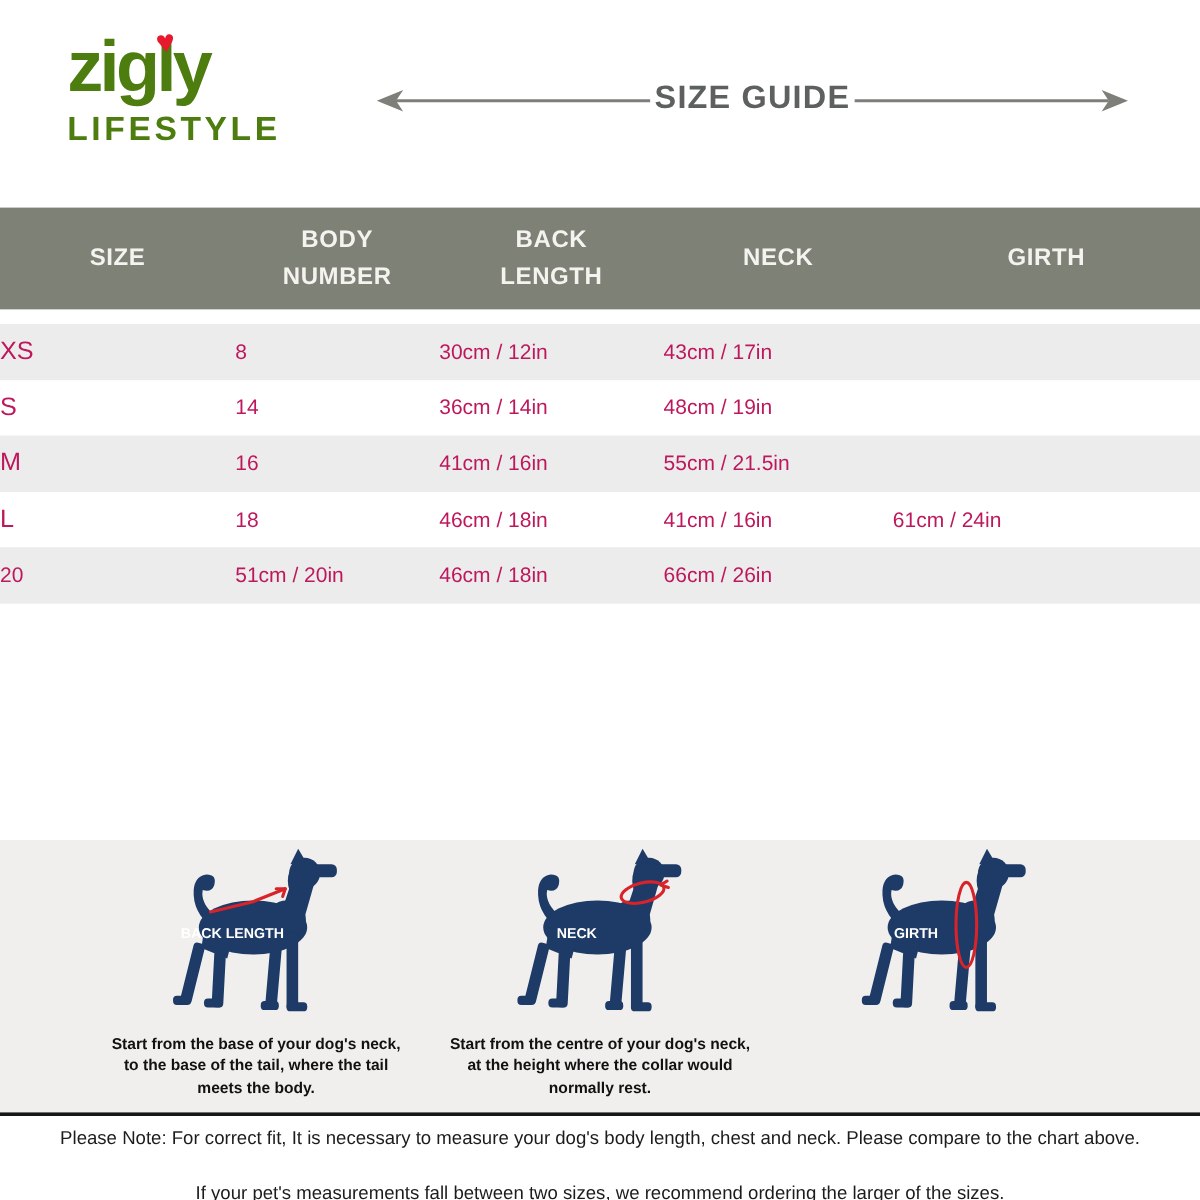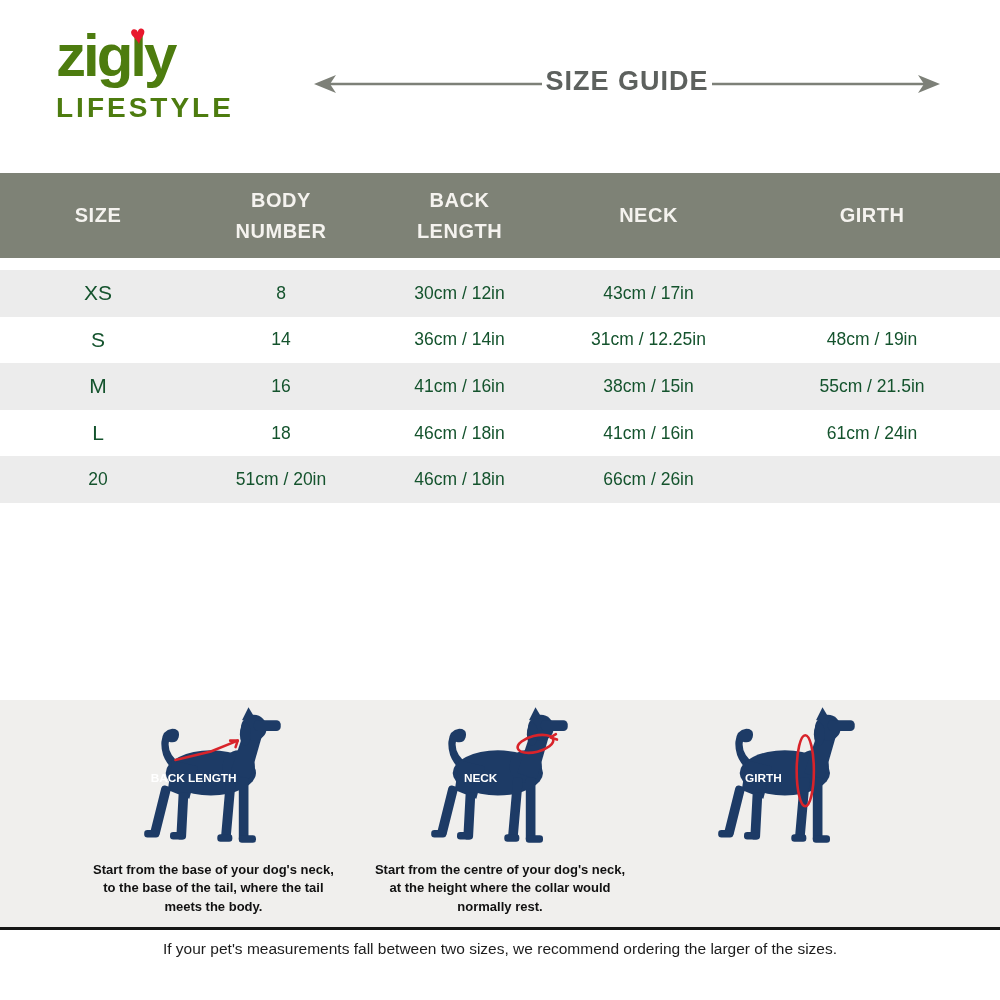--- a/index.html
+++ b/index.html
@@ -26,21 +26,21 @@
   
   .size-table { position:absolute; left:0; top:173px; width:1000px; }
   .thead { display:grid; grid-template-columns:19.6% 17% 18.7% 19.1% auto;
     background:#7e8276; height:85px; align-items:center; }
   .thead .hcell { text-align:center; color:#f5f3ef; font-size:20px; font-weight:bold;
     letter-spacing:.5px; line-height:1.55; }
   .tspacer { height:12px; background:#fff; }
   .tbody .trow { display:grid; grid-template-columns:19.6% 17% 18.7% 19.1% auto;
     height:46.6px; align-items:center; background:#fff; }
   .tbody .trow:nth-child(odd) { background:#ececec; }
-  .tcell { text-align:center; color:#14532d; font-size:17.5px; }
+  .tcell { color:#be185d; font-size:17.5px; }
   .tcell.c0 { font-size:21px; }
 
   
   .measure-section { position:absolute; left:0; top:700px; width:1000px; height:227px;
     background:#f0efed; display:flex; justify-content:center; gap:0; padding:6px 70px 0 70px; }
   .measure-col { width:286.6px; display:flex; flex-direction:column; align-items:center; }
   .dog-svg { width:172px; height:151px; display:block; }
   .measure-caption { width:252px; margin-top:4px; text-align:center;
     font-size:13px; font-weight:bold; color:#111; line-height:1.42; }
 
@@ -84,28 +84,26 @@
       <div class="trow">
         <div class="tcell c0">XS</div>
         <div class="tcell c1">8</div>
         <div class="tcell c2">30cm / 12in</div>
         <div class="tcell c4">43cm / 17in</div>
       </div>
       <div class="trow">
         <div class="tcell c0">S</div>
         <div class="tcell c1">14</div>
         <div class="tcell c2">36cm / 14in</div>
-        <div class="tcell c3">31cm / 12.25in</div>
         <div class="tcell c4">48cm / 19in</div>
       </div>
       <div class="trow">
         <div class="tcell c0">M</div>
         <div class="tcell c1">16</div>
         <div class="tcell c2">41cm / 16in</div>
-        <div class="tcell c3">38cm / 15in</div>
         <div class="tcell c4">55cm / 21.5in</div>
       </div>
       <div class="trow">
         <div class="tcell c0">L</div>
         <div class="tcell c1">18</div>
         <div class="tcell c2">46cm / 18in</div>
         <div class="tcell c3">41cm / 16in</div>
         <div class="tcell c4">61cm / 24in</div>
       </div>
       <div class="trow">
@@ -221,14 +219,15 @@
       <g stroke="#d8232a" stroke-width="2.4" fill="none" stroke-linecap="round">
         <ellipse cx="97" cy="60" rx="8" ry="33"></ellipse>
       </g>
       <text x="58" y="70" text-anchor="middle" fill="#ffffff" font-size="11" font-weight="bold">GIRTH</text>
     </svg>
   </div>
 </div>
 
 <div class="divider"></div>
 <div class="footer-note">
+  <div class="note-line">Please Note: For correct fit, It is necessary to measure your dog's body length, chest and neck. Please compare to the chart above.</div>
   <div class="note-line">If your pet's measurements fall between two sizes, we recommend ordering the larger of the sizes.</div>
 </div>
 
 </body></html>

